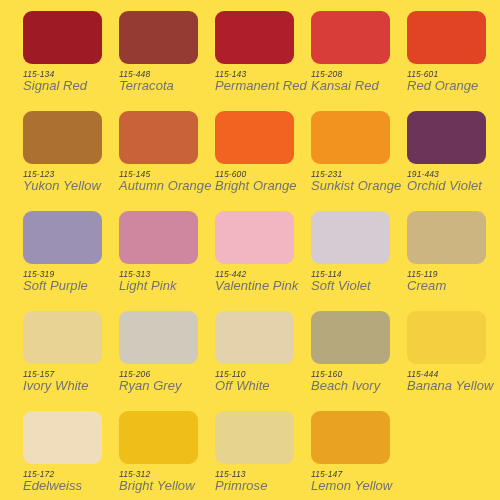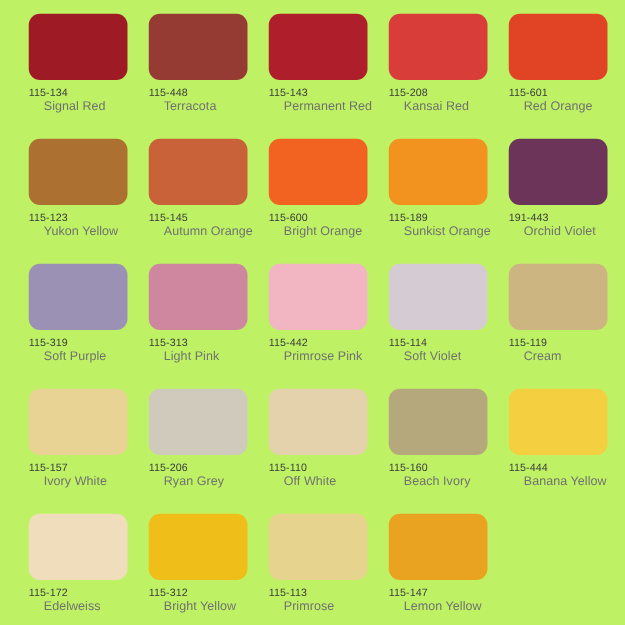--- a/index.html
+++ b/index.html
@@ -12,21 +12,22 @@
     width: 500px;
     height: 500px;
     overflow: hidden;
     font-family: "Liberation Sans", sans-serif;
     -webkit-font-smoothing: antialiased;
   }
   #palette-board {
     position: relative;
     width: 500px;
     height: 500px;
-    background: #bef264;
+    background: #fde047;
+    font-style: italic;
   }
   .swatch-grid {
     position: absolute;
     left: 23px;
     top: 11px;
     width: 457px;
     display: grid;
     grid-template-columns: repeat(5, 96px);
     grid-template-rows: repeat(5, 100px);
   }
@@ -48,27 +49,26 @@
     width: 92px;
   }
   .swatch-code {
     font-size: 8.5px;
     line-height: 11px;
     color: #3c3c3c;
     letter-spacing: 0.1px;
     white-space: nowrap;
   }
   .swatch-name {
-    font-size: 10px;
+    font-size: 13px;
     line-height: 10px;
     color: #717171;
     letter-spacing: 0.05px;
     white-space: nowrap;
     margin-top: 1px;
-    margin-left: 12px;
   }
 </style>
 </head>
 <body>
 
 <div id="palette-board">
   <div class="swatch-grid">
       <div class="swatch-cell">
         <div class="swatch-chip" style="background-color: rgb(158, 27, 38);"></div>
         <div class="swatch-labels">
@@ -121,21 +121,21 @@
       <div class="swatch-cell">
         <div class="swatch-chip" style="background-color: rgb(242, 99, 34);"></div>
         <div class="swatch-labels">
           <div class="swatch-code">115-600</div>
           <div class="swatch-name">Bright Orange</div>
         </div>
       </div>
       <div class="swatch-cell">
         <div class="swatch-chip" style="background-color: rgb(242, 147, 32);"></div>
         <div class="swatch-labels">
-          <div class="swatch-code">115-189</div>
+          <div class="swatch-code">115-231</div>
           <div class="swatch-name">Sunkist Orange</div>
         </div>
       </div>
       <div class="swatch-cell">
         <div class="swatch-chip" style="background-color: rgb(109, 52, 89);"></div>
         <div class="swatch-labels">
           <div class="swatch-code">191-443</div>
           <div class="swatch-name">Orchid Violet</div>
         </div>
       </div>
@@ -150,21 +150,21 @@
         <div class="swatch-chip" style="background-color: rgb(206, 135, 159);"></div>
         <div class="swatch-labels">
           <div class="swatch-code">115-313</div>
           <div class="swatch-name">Light Pink</div>
         </div>
       </div>
       <div class="swatch-cell">
         <div class="swatch-chip" style="background-color: rgb(242, 182, 195);"></div>
         <div class="swatch-labels">
           <div class="swatch-code">115-442</div>
-          <div class="swatch-name">Primrose Pink</div>
+          <div class="swatch-name">Valentine Pink</div>
         </div>
       </div>
       <div class="swatch-cell">
         <div class="swatch-chip" style="background-color: rgb(213, 203, 211);"></div>
         <div class="swatch-labels">
           <div class="swatch-code">115-114</div>
           <div class="swatch-name">Soft Violet</div>
         </div>
       </div>
       <div class="swatch-cell">

